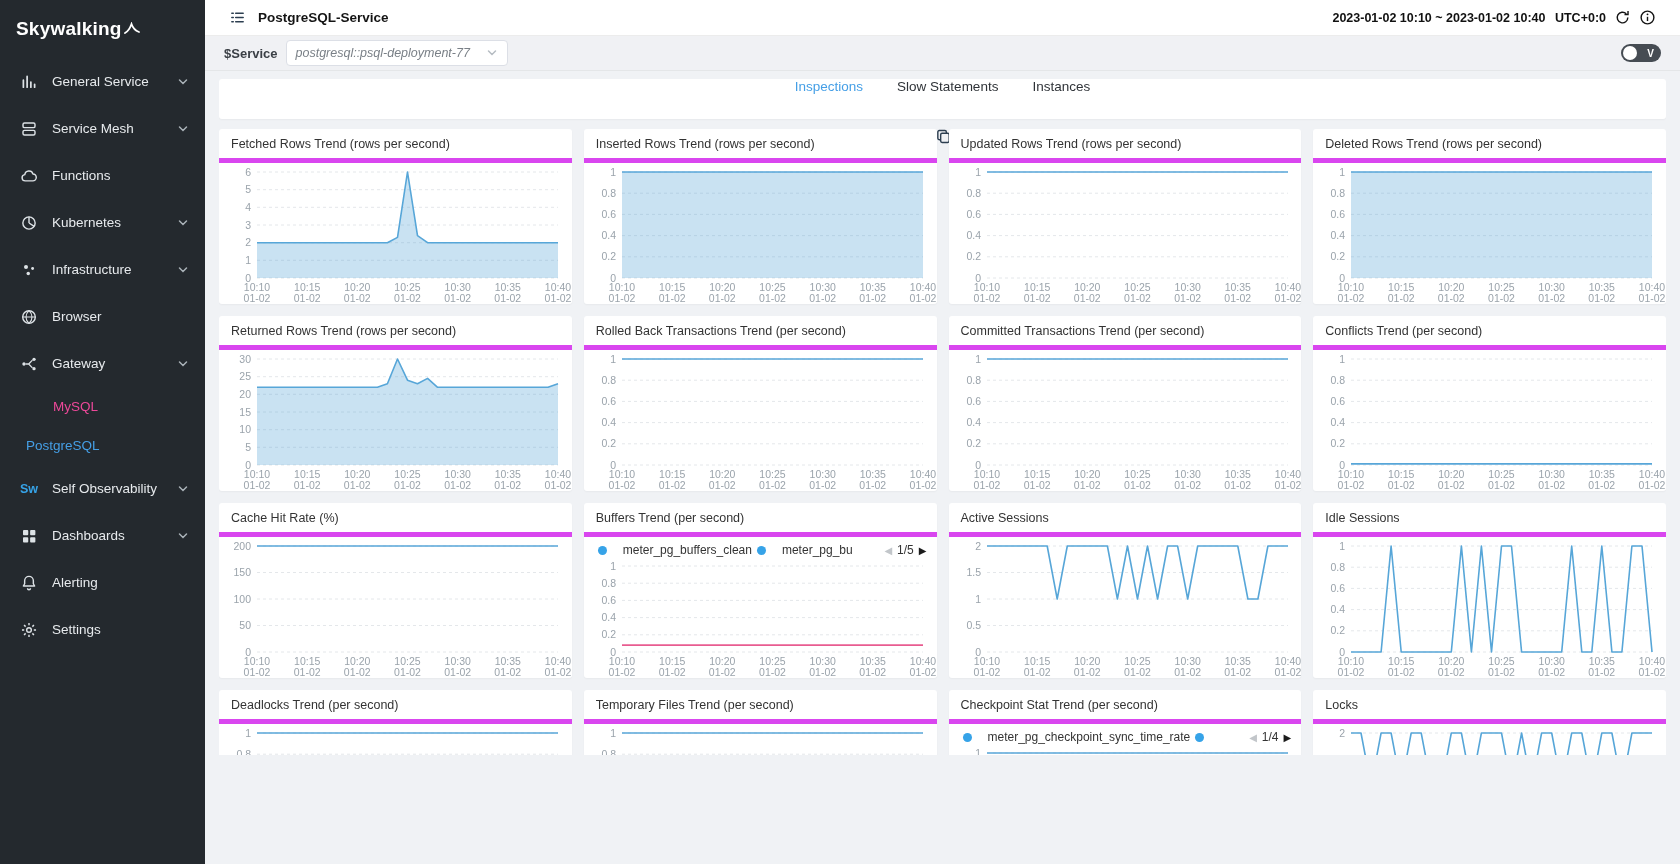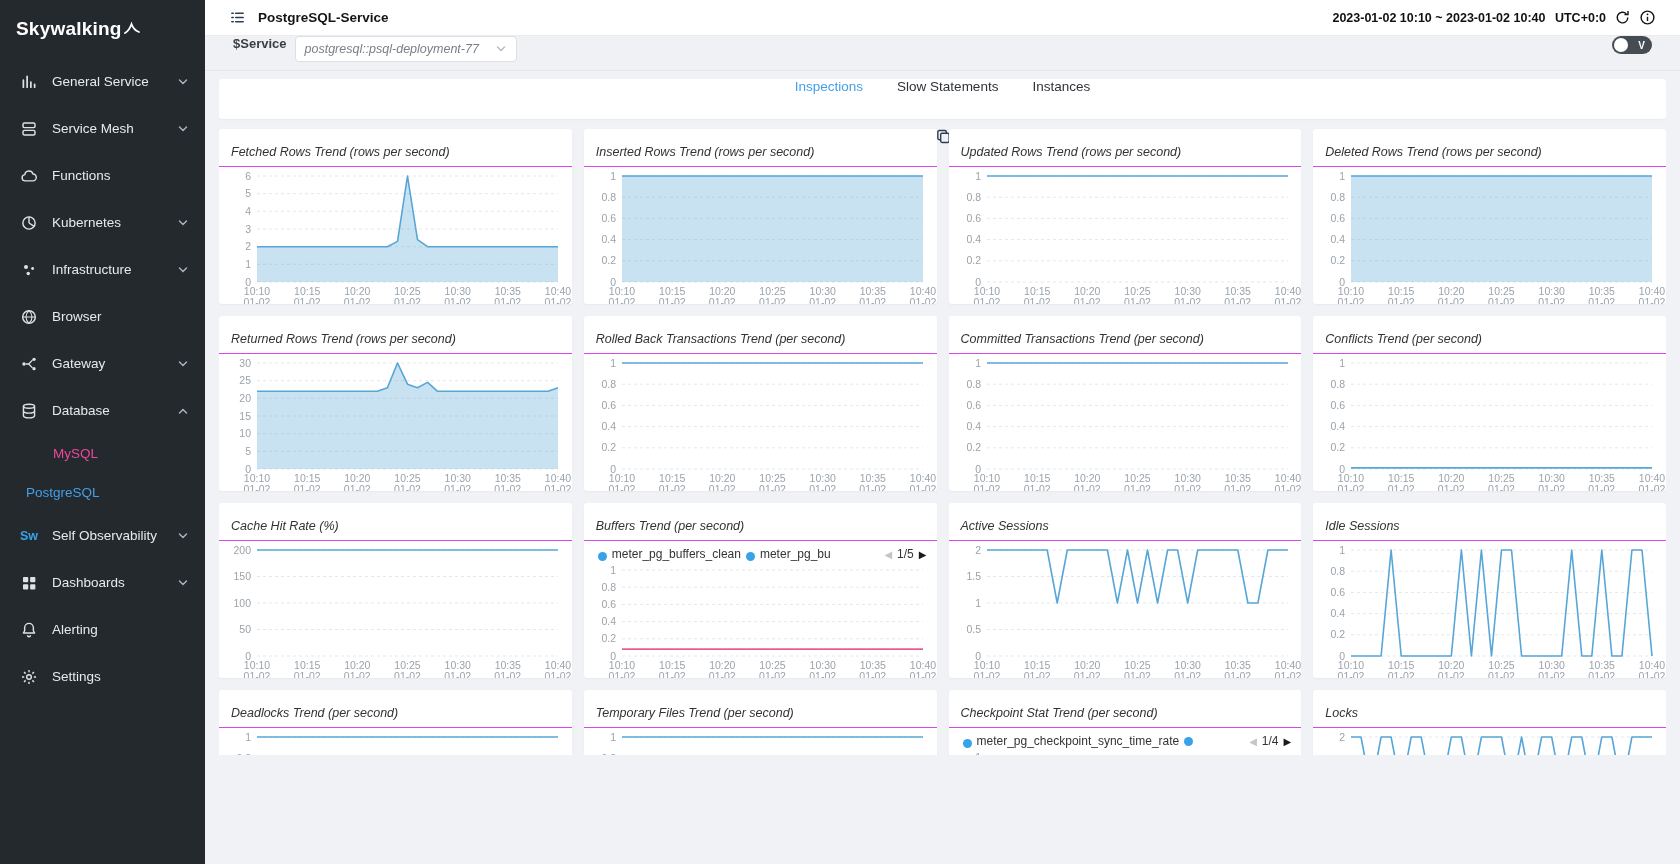--- a/index.html
+++ b/index.html
@@ -33,21 +33,21 @@
     padding:0 24px; border-bottom:1px solid #ececec; flex-shrink:0; }
   .topbar .hico { width:17px; height:17px; color:#2c3e50; cursor:pointer; }
   .hico svg { width:100%; height:100%; display:block; }
   .topbar-title { font-size:13.5px; font-weight:700; color:#141414; margin-left:12px; }
   .topbar-right { margin-left:auto; display:flex; align-items:center; gap:8px; }
   .time-range { font-size:12.5px; font-weight:600; color:#111; cursor:pointer; }
   .round-ico { width:17px; height:17px; color:#141414; cursor:pointer; }
   .round-ico svg { width:100%; height:100%; display:block; }
 
   .toolbar { height:35px; background:#f0f1f4; border-bottom:1px solid #e4e6e8;
-    display:flex; align-items:flex-start; padding:0 28px; flex-shrink:0; }
+    display:flex; align-items:center; padding:0 19px; flex-shrink:0; }
   .svc-label { font-size:13px; color:#3a3f45; font-weight:600; }
   .select { background:#fff; border:1px solid #dcdfe6; border-radius:4px; height:26px;
     padding:0 9px; display:flex; align-items:center; font-size:12.5px; color:#7a8087;
     margin-left:8px; gap:16px; cursor:pointer; min-width:190px;font-style:italic; }
   .select .chev { color:#b6bcc2; }
   .switch { margin-left:auto; width:40px; height:18px; border-radius:9px; background:#464c53;
     position:relative; display:flex; align-items:center; justify-content:flex-end;
     padding-right:7px; cursor:pointer; }
   .switch .knob { position:absolute; left:2px; top:2px; width:14px; height:14px;
     background:#fff; border-radius:50%; }
@@ -60,26 +60,26 @@
     align-items:center; padding:0 22px; gap:34px; margin-bottom:10px;
     box-shadow:0 1px 2px rgba(0,0,0,.04);flex-direction:column; }
   .tab { font-size:13.5px; color:#2f3338; cursor:pointer; }
   .tab.active { color:#459fe6; }
   .copy-ico { width:17px; height:17px; color:#2c3e50; cursor:pointer; margin-left:2px; }
   .copy-ico svg { width:100%; height:100%; display:block; }
 
   .grid { display:grid; grid-template-columns:repeat(4,1fr); gap:12px; }
   .card { background:#fff; border-radius:3px; height:175px; display:flex;
     flex-direction:column; box-shadow:0 1px 2px rgba(0,0,0,.04); overflow:hidden; }
-  .card-title { font-size:12.5px; color:#333; padding:16px 12px 7px;
-    border-bottom:1px solid #d946ef; white-space:nowrap; overflow:hidden;font-style:italic; }
+  .card-title { font-size:12.5px; color:#333; padding:8px 12px 7px;
+    border-bottom:5px solid #d946ef; white-space:nowrap; overflow:hidden; }
   .legend { display:flex; align-items:center; gap:5px; padding:6px 10px 0 14px;
     font-size:12px; color:#333; white-space:nowrap; overflow:hidden; }
   .legend .dot { width:9px; height:9px; border-radius:50%; flex-shrink:0; }
-  .legend .li { display:flex; align-items:flex-end; gap:5px; cursor:pointer; min-width:0; }
+  .legend .li { display:flex; align-items:center; gap:16px; cursor:pointer; min-width:0; }
   .legend .li span.lbl { overflow:hidden; text-overflow:ellipsis; }
   .pager { margin-left:auto; display:flex; align-items:center; gap:5px; font-size:12px;
     color:#333; flex-shrink:0; }
   .pg-arrow { cursor:pointer; font-size:10px; }
   .pg-arrow.prev { color:#c2c6ca; }
   .pg-arrow.next { color:#1b1b1b; }
   .chart { flex:1; min-height:0; }
 </style>
 </head>
 <body>
@@ -171,35 +171,20 @@
           <span class="icon">
             <svg viewBox="0 0 24 24">
               <circle cx="5.3" cy="12" r="2.2" fill="currentColor"></circle>
               <circle cx="18.7" cy="5.8" r="2.2" fill="currentColor"></circle>
               <circle cx="18.7" cy="18.2" r="2.2" fill="currentColor"></circle>
               <path d="M7.4 12h4.2m0 0 5-5.2M11.6 12l5 5.2" stroke="currentColor" stroke-width="1.7" fill="none"></path>
             </svg>
           </span>
           <span class="label">Gateway</span>
           <span class="chev">
-            <svg viewBox="0 0 12 12">
-              <path d="M2.5 4 6 7.5 9.5 4" fill="none" stroke="currentColor" stroke-width="1.5" stroke-linecap="round"></path>
-            </svg>
-          </span>
-        </div>
-        <div class="nav-item">
-          <span class="icon">
-            <svg viewBox="0 0 24 24">
-              <ellipse cx="12" cy="5.6" rx="7.4" ry="2.7" fill="none" stroke="currentColor" stroke-width="1.9"></ellipse>
-              <path d="M4.6 5.6v12.8c0 1.5 3.3 2.8 7.4 2.8s7.4-1.3 7.4-2.8V5.6" fill="none" stroke="currentColor" stroke-width="1.9"></path>
-              <path d="M4.6 12c0 1.5 3.3 2.8 7.4 2.8s7.4-1.3 7.4-2.8" fill="none" stroke="currentColor" stroke-width="1.9"></path>
-            </svg>
-          </span>
-          <span class="label">Database</span>
-          <span class="chev up">
             <svg viewBox="0 0 12 12">
               <path d="M2.5 4 6 7.5 9.5 4" fill="none" stroke="currentColor" stroke-width="1.5" stroke-linecap="round"></path>
             </svg>
           </span>
         </div>
         <div class="nav-sub">MySQL</div>
         <div class="nav-sub active">PostgreSQL</div>
         <div class="nav-item">
           <span class="icon">
             <span class="sw-mark">Sw</span>

